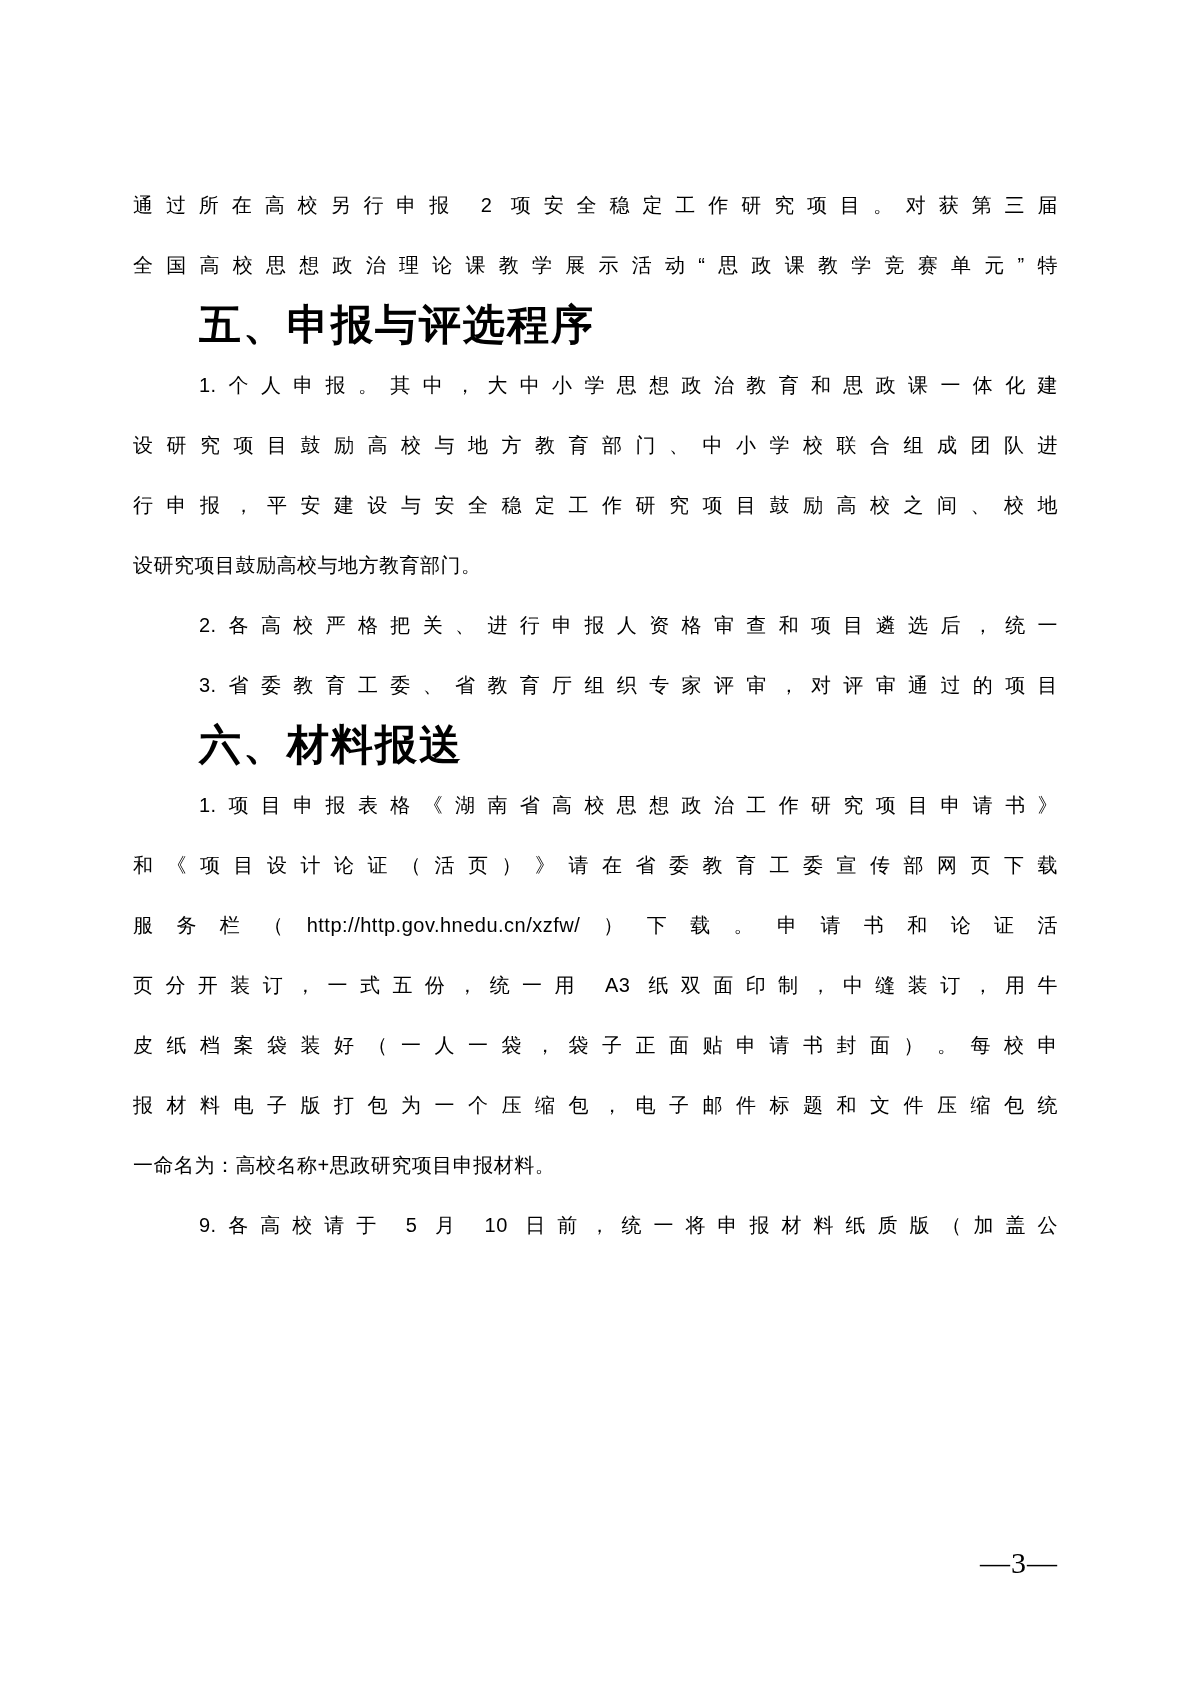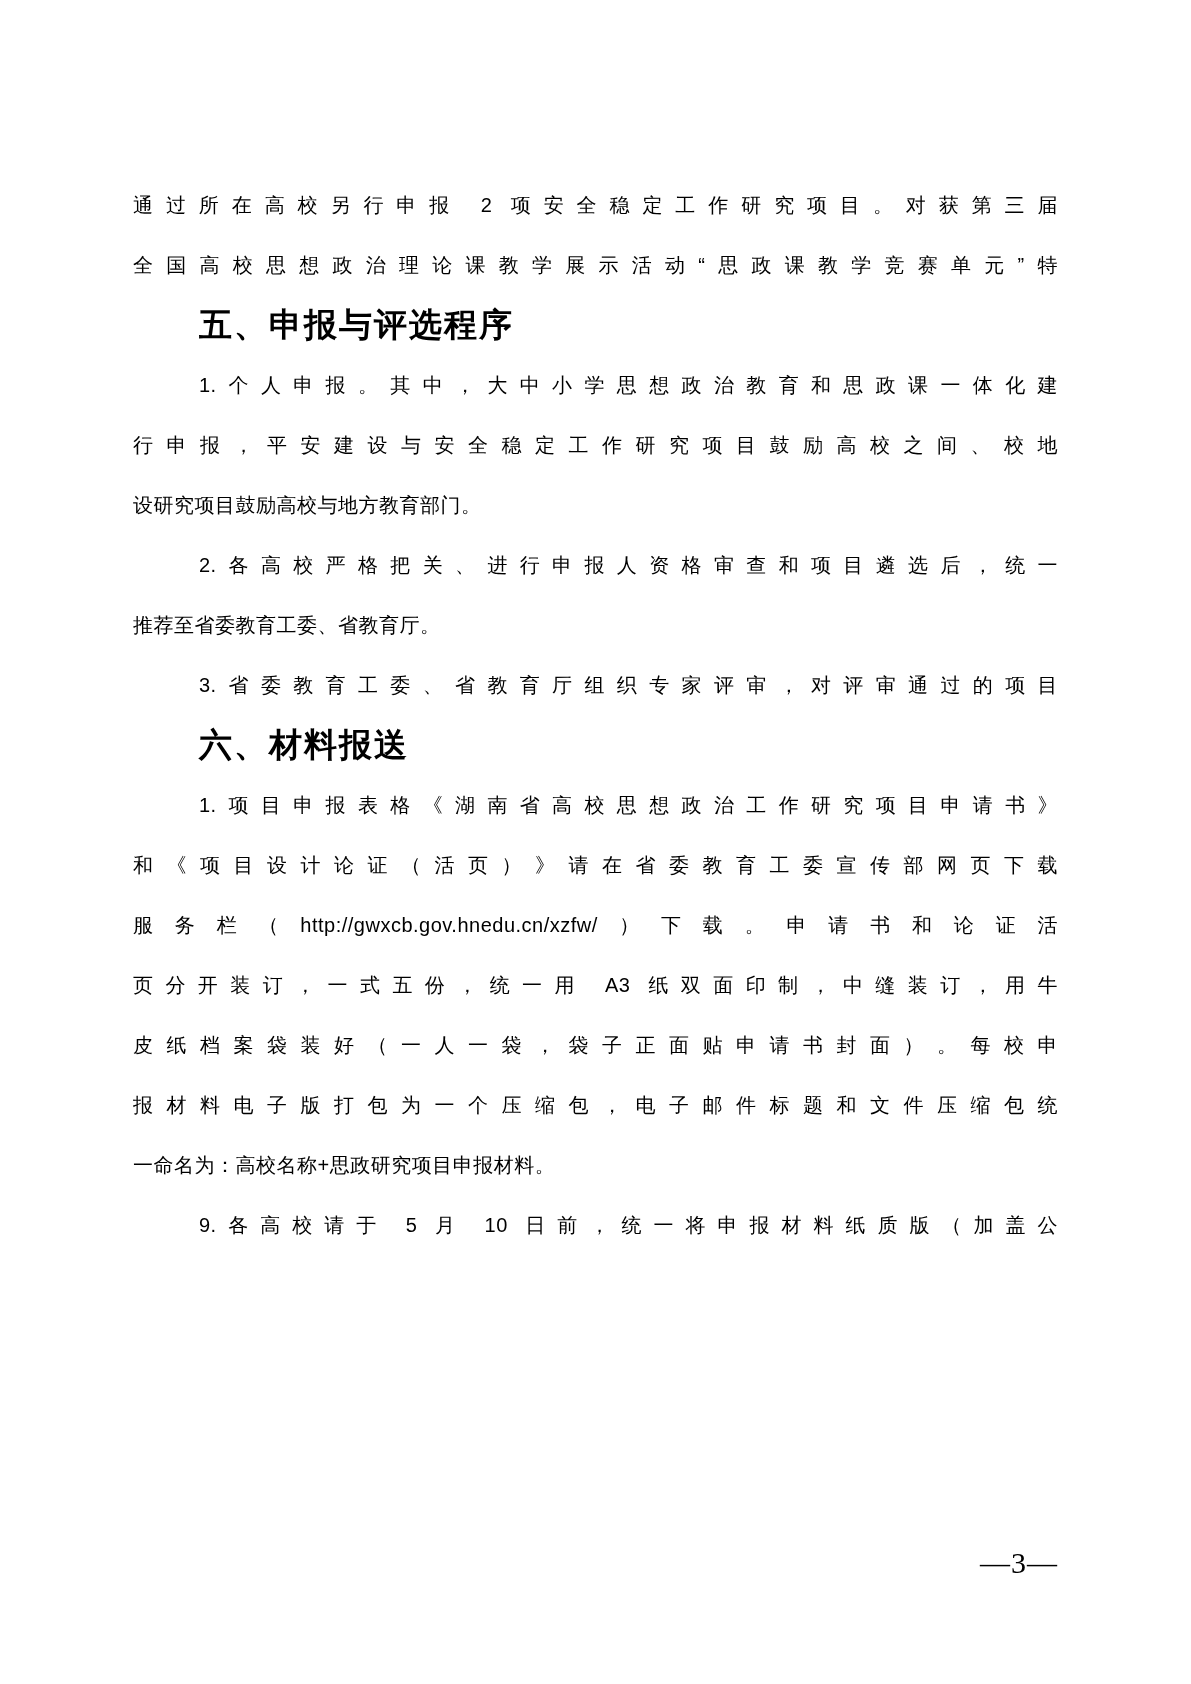--- a/index.html
+++ b/index.html
@@ -35,21 +35,21 @@
   .line.justify {
     white-space: normal;
     text-align: justify;
     text-align-last: justify;
     overflow: hidden;
     height: 60px;
   }
   .line.heading {
     font-family: "Liberation Sans", "DejaVu Sans", sans-serif;
     font-weight: bold;
-    font-size: 33px;
+    font-size: 42px;
     letter-spacing: 2px;
     text-align: left;
     text-align-last: left;
     white-space: nowrap;
   }
   .footer-pagenum {
     position: absolute;
     top: 1543px;
     right: 133px;
     font-size: 30px;
@@ -61,29 +61,29 @@
 </style>
 </head>
 <body>
 
 <div class="page" style="background: rgb(255, 255, 255); color: rgb(0, 0, 0);">
   <div class="text-block" id="doc-lines">
       <div class="line body justify">通过所在高校另行申报 2 项安全稳定工作研究项目。对获第三届</div>
       <div class="line body justify">全国高校思想政治理论课教学展示活动“思政课教学竞赛单元”特</div>
       <div class="line heading" style="text-indent: 66px;">五、申报与评选程序</div>
       <div class="line body justify" style="text-indent: 66px;">1.个人申报。其中，大中小学思想政治教育和思政课一体化建</div>
+      <div class="line body justify">设研究项目鼓励高校与地方教育部门、中小学校联合组成团队进</div>
       <div class="line body justify">行申报，平安建设与安全稳定工作研究项目鼓励高校之间、校地</div>
       <div class="line body">设研究项目鼓励高校与地方教育部门。</div>
       <div class="line body justify" style="text-indent: 66px;">2.各高校严格把关、进行申报人资格审查和项目遴选后，统一</div>
-      <div class="line body">推荐至省委教育工委、省教育厅。</div>
       <div class="line body justify" style="text-indent: 66px;">3.省委教育工委、省教育厅组织专家评审，对评审通过的项目</div>
       <div class="line heading" style="text-indent: 66px;">六、材料报送</div>
       <div class="line body justify" style="text-indent: 66px;">1.项目申报表格《湖南省高校思想政治工作研究项目申请书》</div>
       <div class="line body justify">和《项目设计论证（活页）》请在省委教育工委宣传部网页下载</div>
-      <div class="line body justify">服务栏（http://gwxcb.gov.hnedu.cn/xzfw/）下载。申请书和论证活</div>
+      <div class="line body justify">服务栏（http://http.gov.hnedu.cn/xzfw/）下载。申请书和论证活</div>
       <div class="line body justify">页分开装订，一式五份，统一用 A3 纸双面印制，中缝装订，用牛</div>
       <div class="line body justify">皮纸档案袋装好（一人一袋，袋子正面贴申请书封面）。每校申</div>
       <div class="line body justify">报材料电子版打包为一个压缩包，电子邮件标题和文件压缩包统</div>
       <div class="line body">一命名为：高校名称+思政研究项目申报材料。</div>
       <div class="line body justify" style="text-indent: 66px;">9.各高校请于 5 月 10 日前，统一将申报材料纸质版（加盖公</div>
     </div>
   <div class="footer-pagenum">—3—</div>
 </div>
 
 </body></html>

